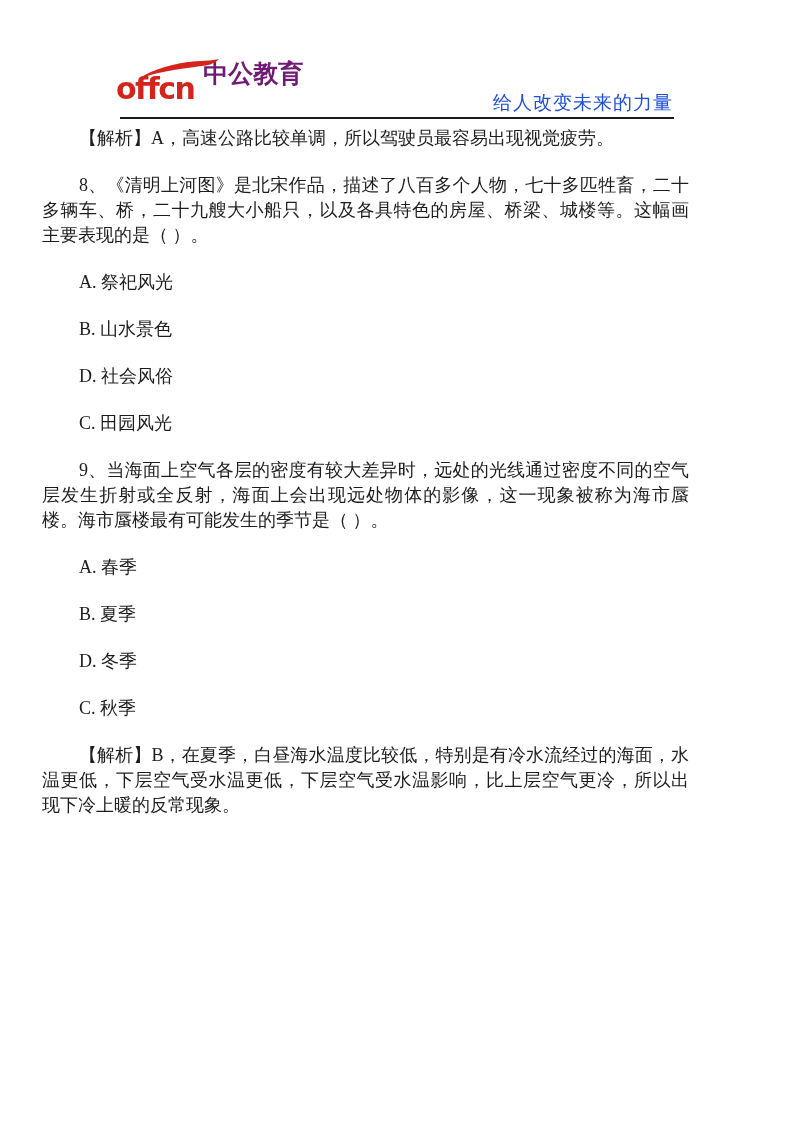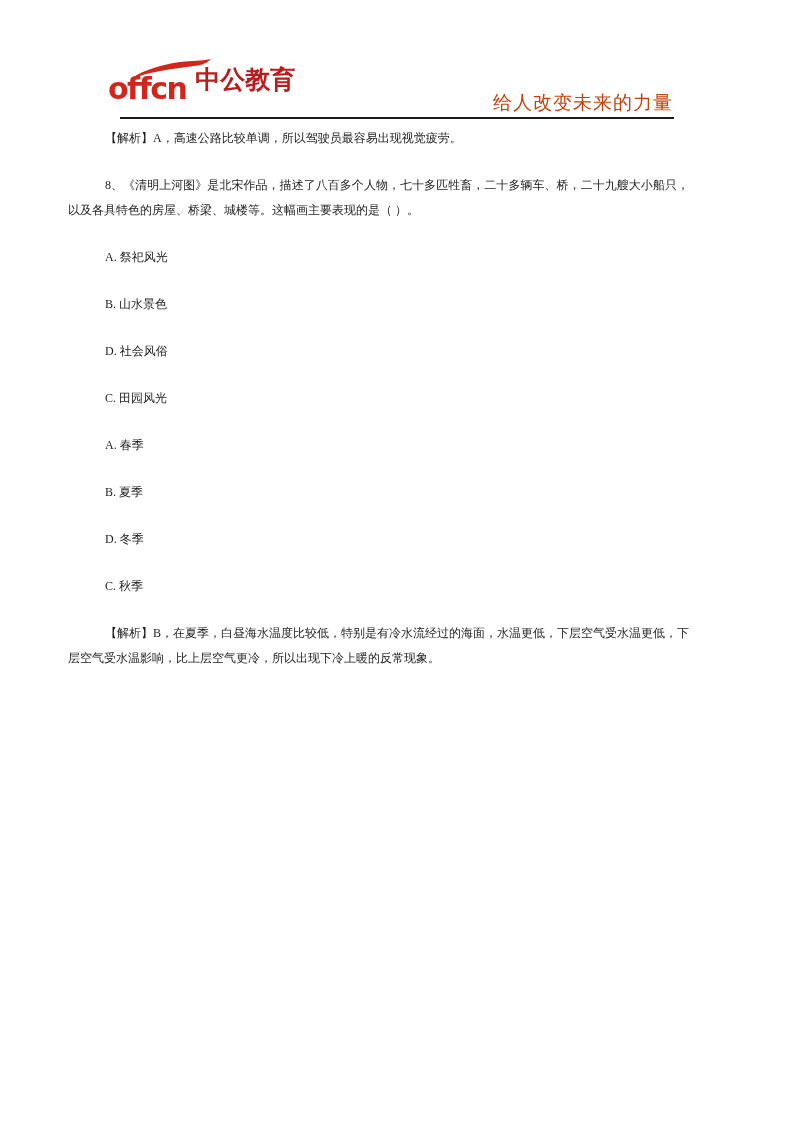--- a/index.html
+++ b/index.html
@@ -20,21 +20,21 @@
     background: #ffffff;
     overflow: hidden;
   }
   
   .header {
     position: relative;
     height: 119px;
   }
   .logo {
     position: absolute;
-    left: 108px;
+    left: 116px;
     top: 60px;
     display: flex;
     align-items: flex-end;
     height: 44px;
   }
   .logo-latin {
     position: relative;
     font-family: "DejaVu Sans", "Liberation Sans", sans-serif;
     font-weight: 800;
     font-size: 30px;
@@ -48,45 +48,45 @@
     left: 26px;
     top: -3px;
     width: 78px;
     height: 18px;
   }
   .logo-cn {
     font-family: "DejaVu Sans", "Liberation Sans", sans-serif;
     font-weight: 700;
     font-size: 25px;
     line-height: 1;
-    color: #b91c1c;
+    color: #701a75;
     margin-left: 9px;
-    margin-bottom: 12px;
+    margin-bottom: 18px;
   }
   .tagline {
     position: absolute;
     right: 120px;
     bottom: 7px;
     font-size: 19px;
     line-height: 1;
-    color: #c2410c;
+    color: #1d4ed8;
     letter-spacing: 1px;
   }
   .divider {
     position: absolute;
     left: 120px;
     right: 119px;
     bottom: 0;
     height: 0;
     border-bottom: 2px solid #1a1a1a;
   }
   
   .content {
-    padding: 3px 104px 0 68px;
-    font-size: 12px;
+    padding: 3px 104px 0 42px;
+    font-size: 18px;
     line-height: 25px;
     text-align: justify;
   }
   .content p {
     margin: 22px 0;
     text-indent: 37px;
     word-break: break-all;
   }
   .content p.first {
     margin-top: 4px;
@@ -110,20 +110,21 @@
     <div class="divider"></div>
   </div>
 
   <div class="content">
     <p class="first analysis">【解析】A，高速公路比较单调，所以驾驶员最容易出现视觉疲劳。</p>
     <p class="question">8、《清明上河图》是北宋作品，描述了八百多个人物，七十多匹牲畜，二十多辆车、桥，二十九艘大小船只，以及各具特色的房屋、桥梁、城楼等。这幅画主要表现的是（  ）。</p>
     <p class="option">A. 祭祀风光</p>
     <p class="option">B. 山水景色</p>
     <p class="option">D. 社会风俗</p>
     <p class="option">C. 田园风光</p>
+    <p class="question">9、当海面上空气各层的密度有较大差异时，远处的光线通过密度不同的空气层发生折射或全反射，海面上会出现远处物体的影像，这一现象被称为海市蜃楼。海市蜃楼最有可能发生的季节是（  ）。</p>
     <p class="option">A. 春季</p>
     <p class="option">B. 夏季</p>
     <p class="option">D. 冬季</p>
     <p class="option">C. 秋季</p>
     <p class="analysis">【解析】B，在夏季，白昼海水温度比较低，特别是有冷水流经过的海面，水温更低，下层空气受水温更低，下层空气受水温影响，比上层空气更冷，所以出现下冷上暖的反常现象。</p>
   </div>
 
 </div>
 
 </body></html>

